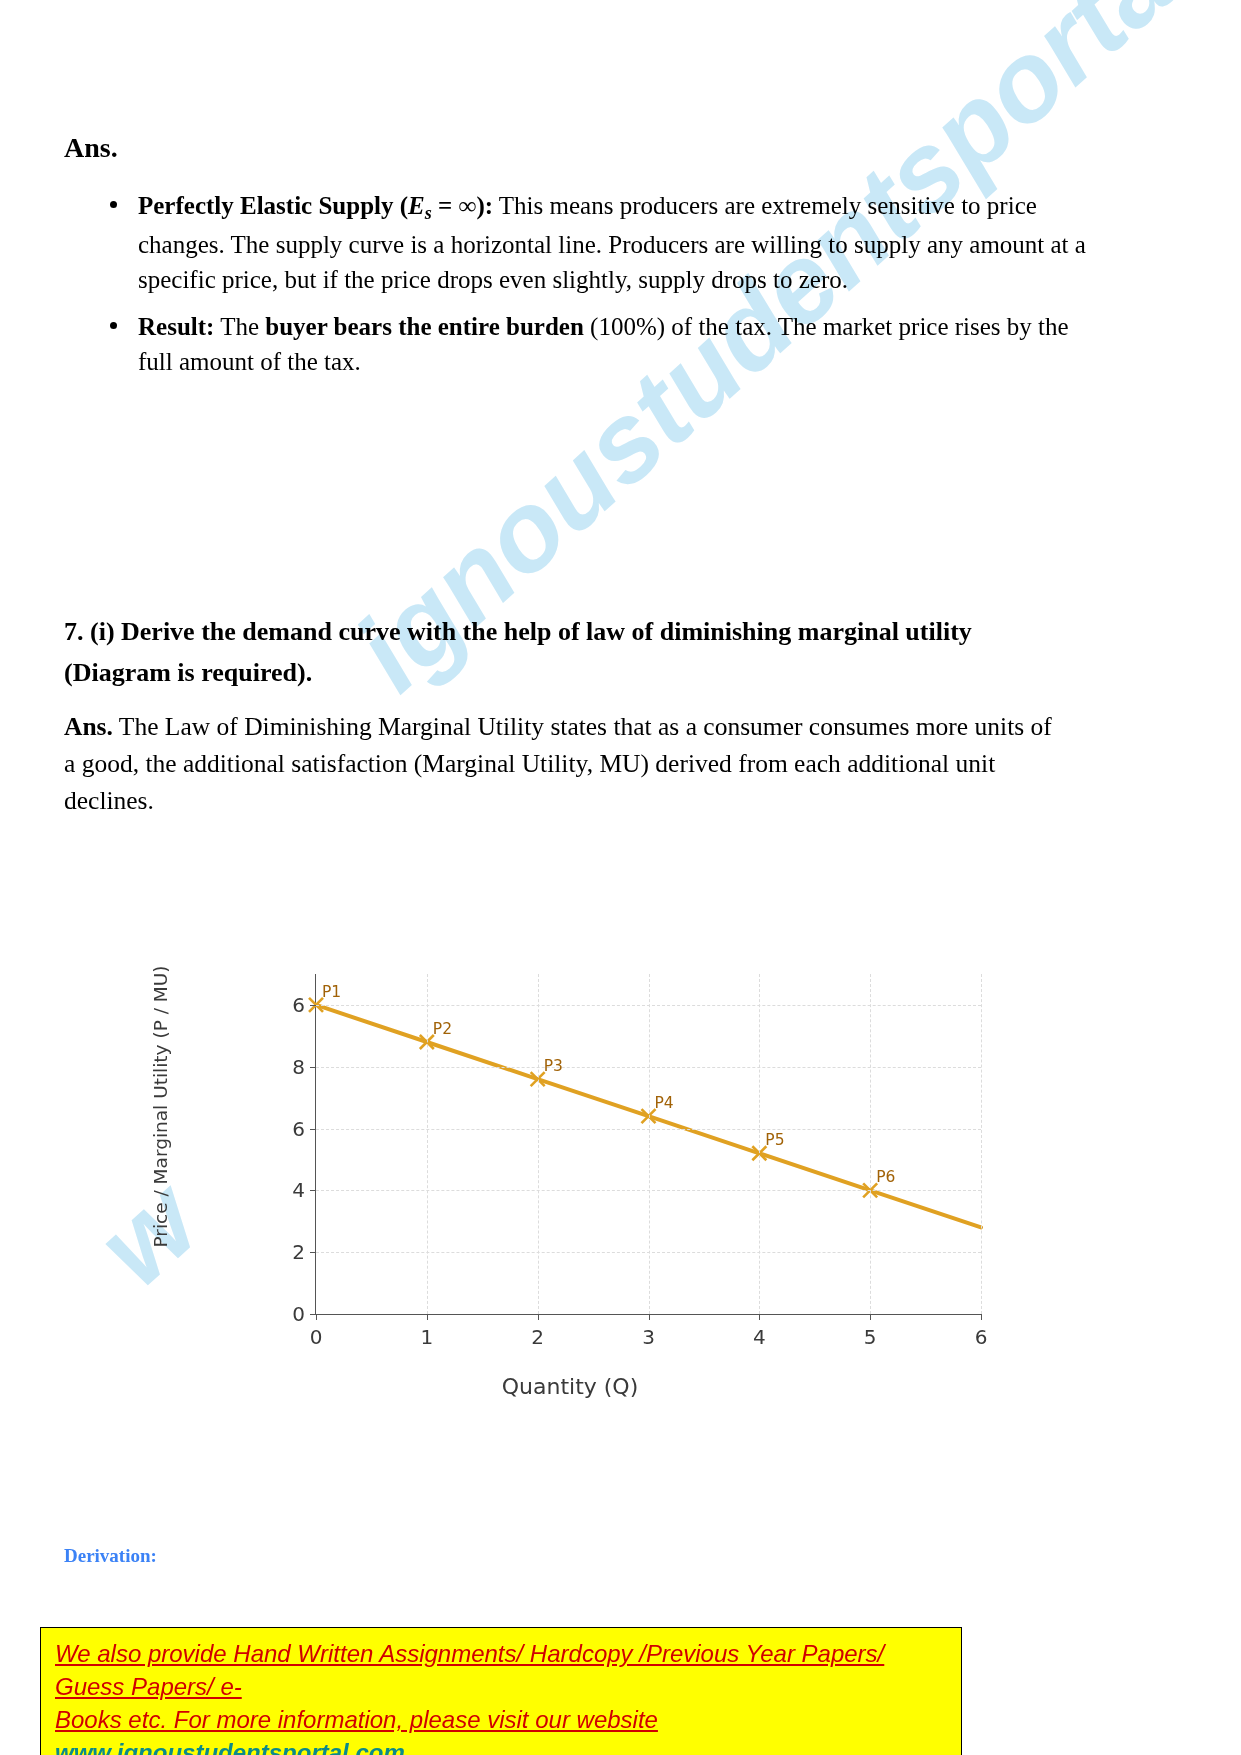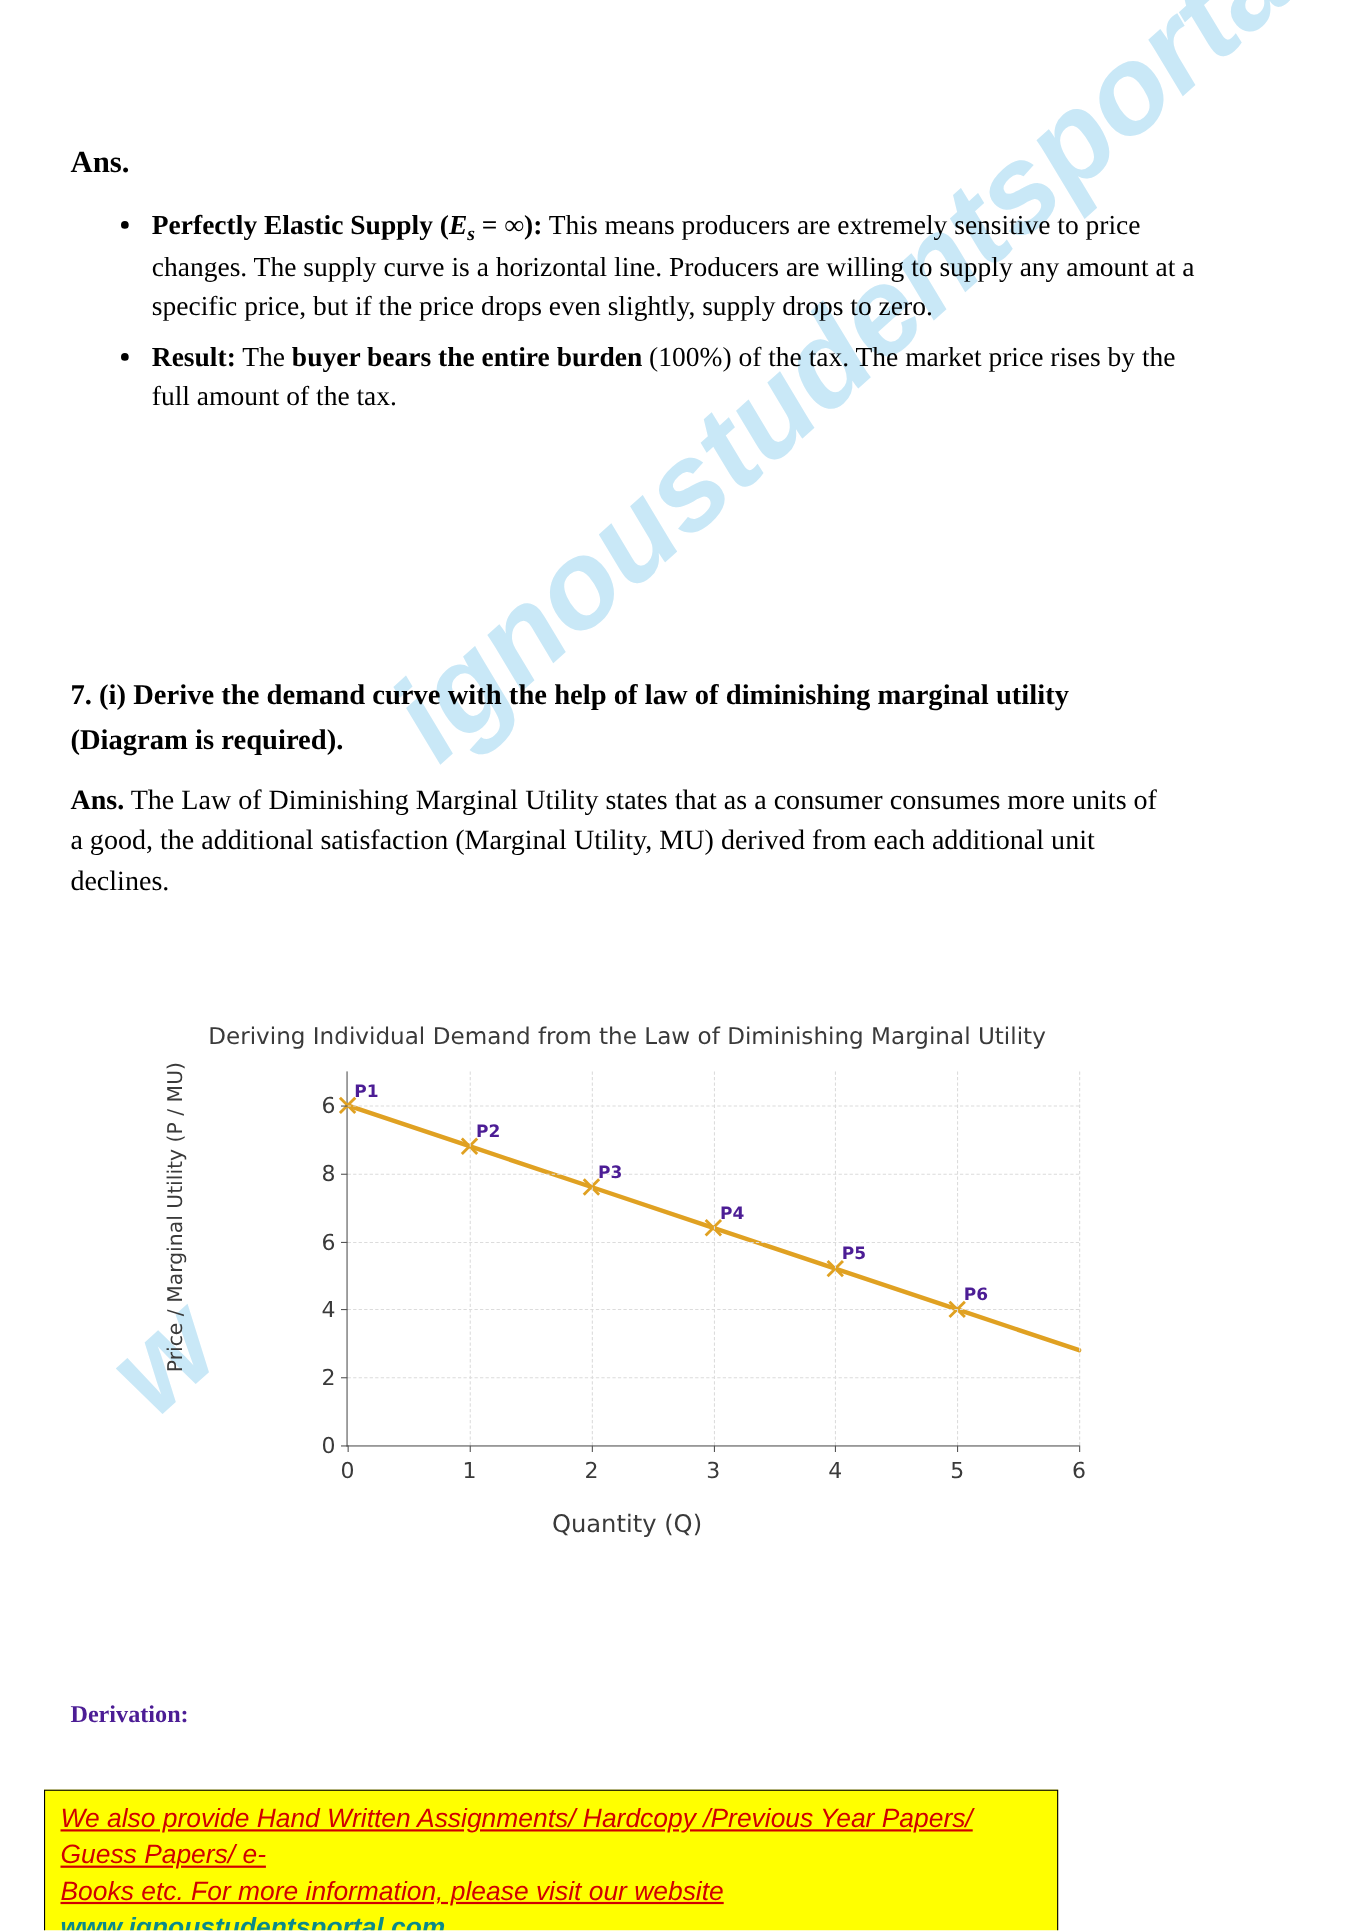--- a/index.html
+++ b/index.html
@@ -117,23 +117,23 @@
     top: 708px;
     width: 995px;
     font-size: 25.5px;
     line-height: 1.46;
     color: #000;
   }
   .derivation {
     position: absolute;
     left: 64px;
     top: 1545px;
-    font-size: 22px;
+    font-size: 19px;
     font-weight: bold;
-    color: #4c1d95;
+    color: #3b82f6;
   }
 
   
   .chart-wrap {
     position: absolute;
     left: 150px;
     top: 930px;
     width: 840px;
     height: 470px;
     z-index: 12;
@@ -240,24 +240,23 @@
     left: 0;
     top: 0;
     width: 100%;
     height: 100%;
     overflow: visible;
   }
   .pt-label {
     position: absolute;
     font-family: "DejaVu Sans", "Liberation Sans", sans-serif;
     font-size: 15.5px;
-    color: #4c1d95;
+    color: #a16207;
     white-space: nowrap;
     transform: translate(6px, -22px);
-    font-weight: bold;
   }
   .legend-box {
     position: absolute;
     left: 300px;
     top: 10px;
     display: flex;
     align-items: center;
     gap: 11px;
     background: #ffffff;
     border: 1px solid #cccccc;
@@ -330,21 +329,20 @@
       </li>
     </ul>
 
     <div class="q-heading">7. (i) Derive the demand curve with the help of law of diminishing marginal utility (Diagram is required).</div>
 
     <div class="ans-para">
       <b>Ans.</b><span> The Law of Diminishing Marginal Utility states that as a consumer consumes more units of a good, the additional satisfaction (Marginal Utility, MU) derived from each additional unit declines.</span>
     </div>
 
     <div class="chart-wrap">
-      <div class="chart-title">Deriving Individual Demand from the Law of Diminishing Marginal Utility</div>
       <div class="plot-outer">
         <div class="y-axis-title">Price / Marginal Utility (P / MU)</div>
         <div class="x-axis-title">Quantity (Q)</div>
         <div class="plot-area" id="plot-area">
           <svg class="series-svg" id="series-svg" viewBox="0 0 665 340" preserveAspectRatio="none">
               <polyline points="0,30.909090909090935 110.83333333333333,68 221.66666666666666,105.0909090909091 332.5,142.18181818181816 443.3333333333333,179.27272727272728 554.1666666666667,216.36363636363637 665,253.45454545454547" fill="none" stroke="#e0a122" stroke-width="4" stroke-linecap="round"></polyline>
               <g>
                 <line x1="-7" y1="23.909090909090935" x2="7" y2="37.909090909090935" stroke="#e0a122" stroke-width="2.6"></line>
                 <line x1="-7" y1="37.909090909090935" x2="7" y2="23.909090909090935" stroke="#e0a122" stroke-width="2.6"></line>
               </g>

